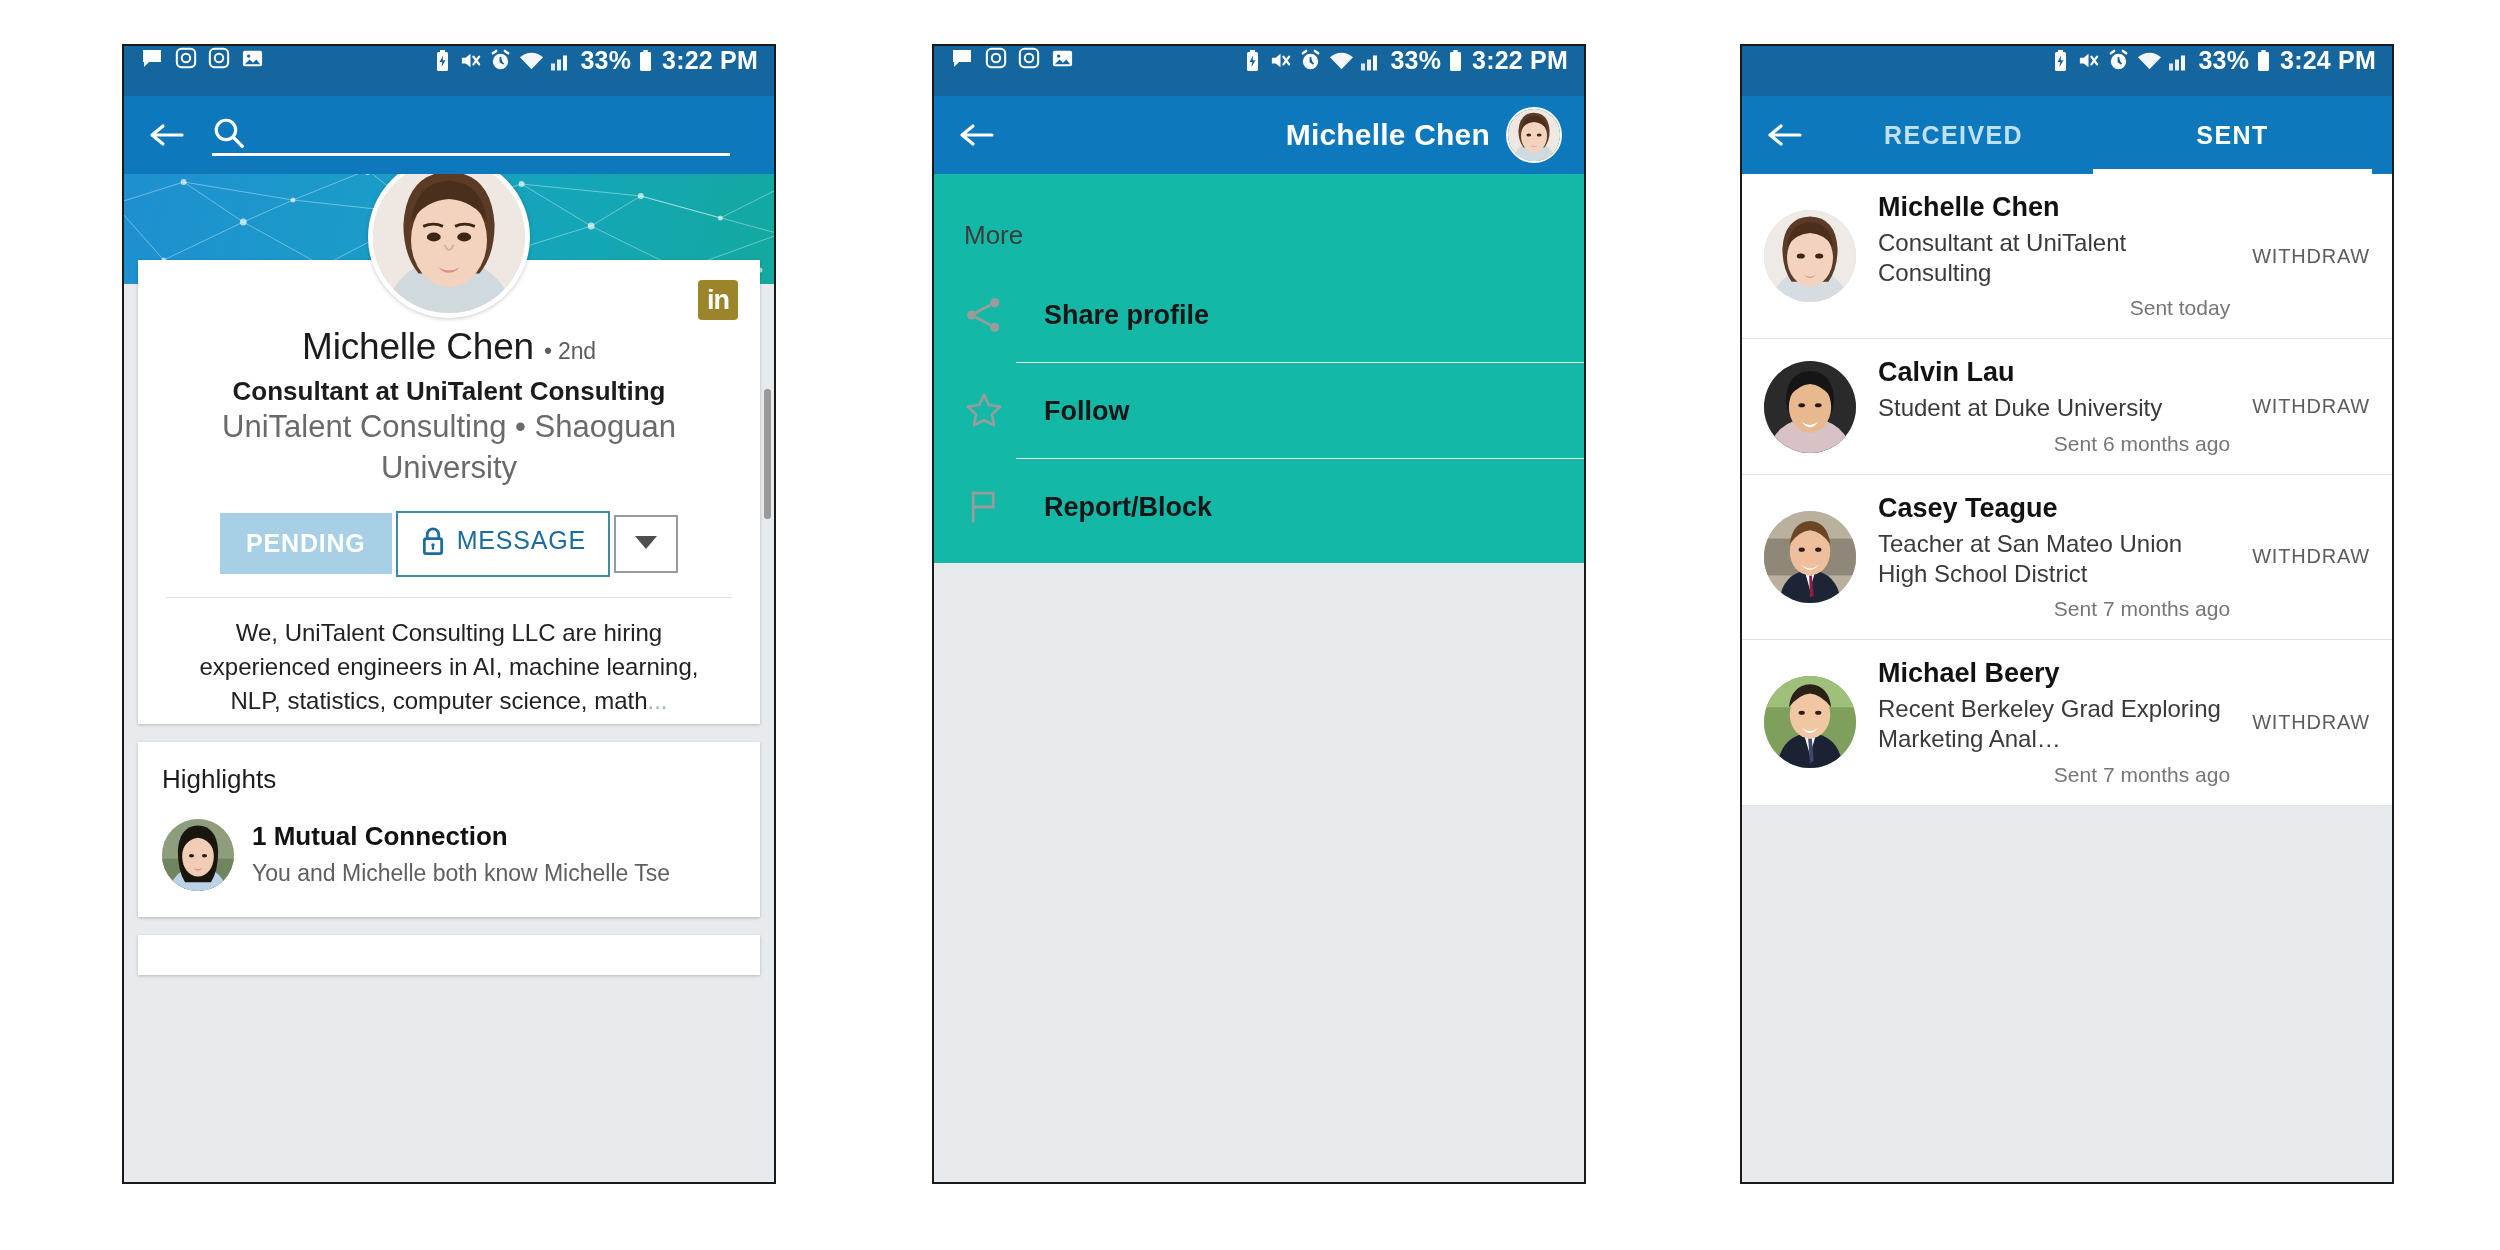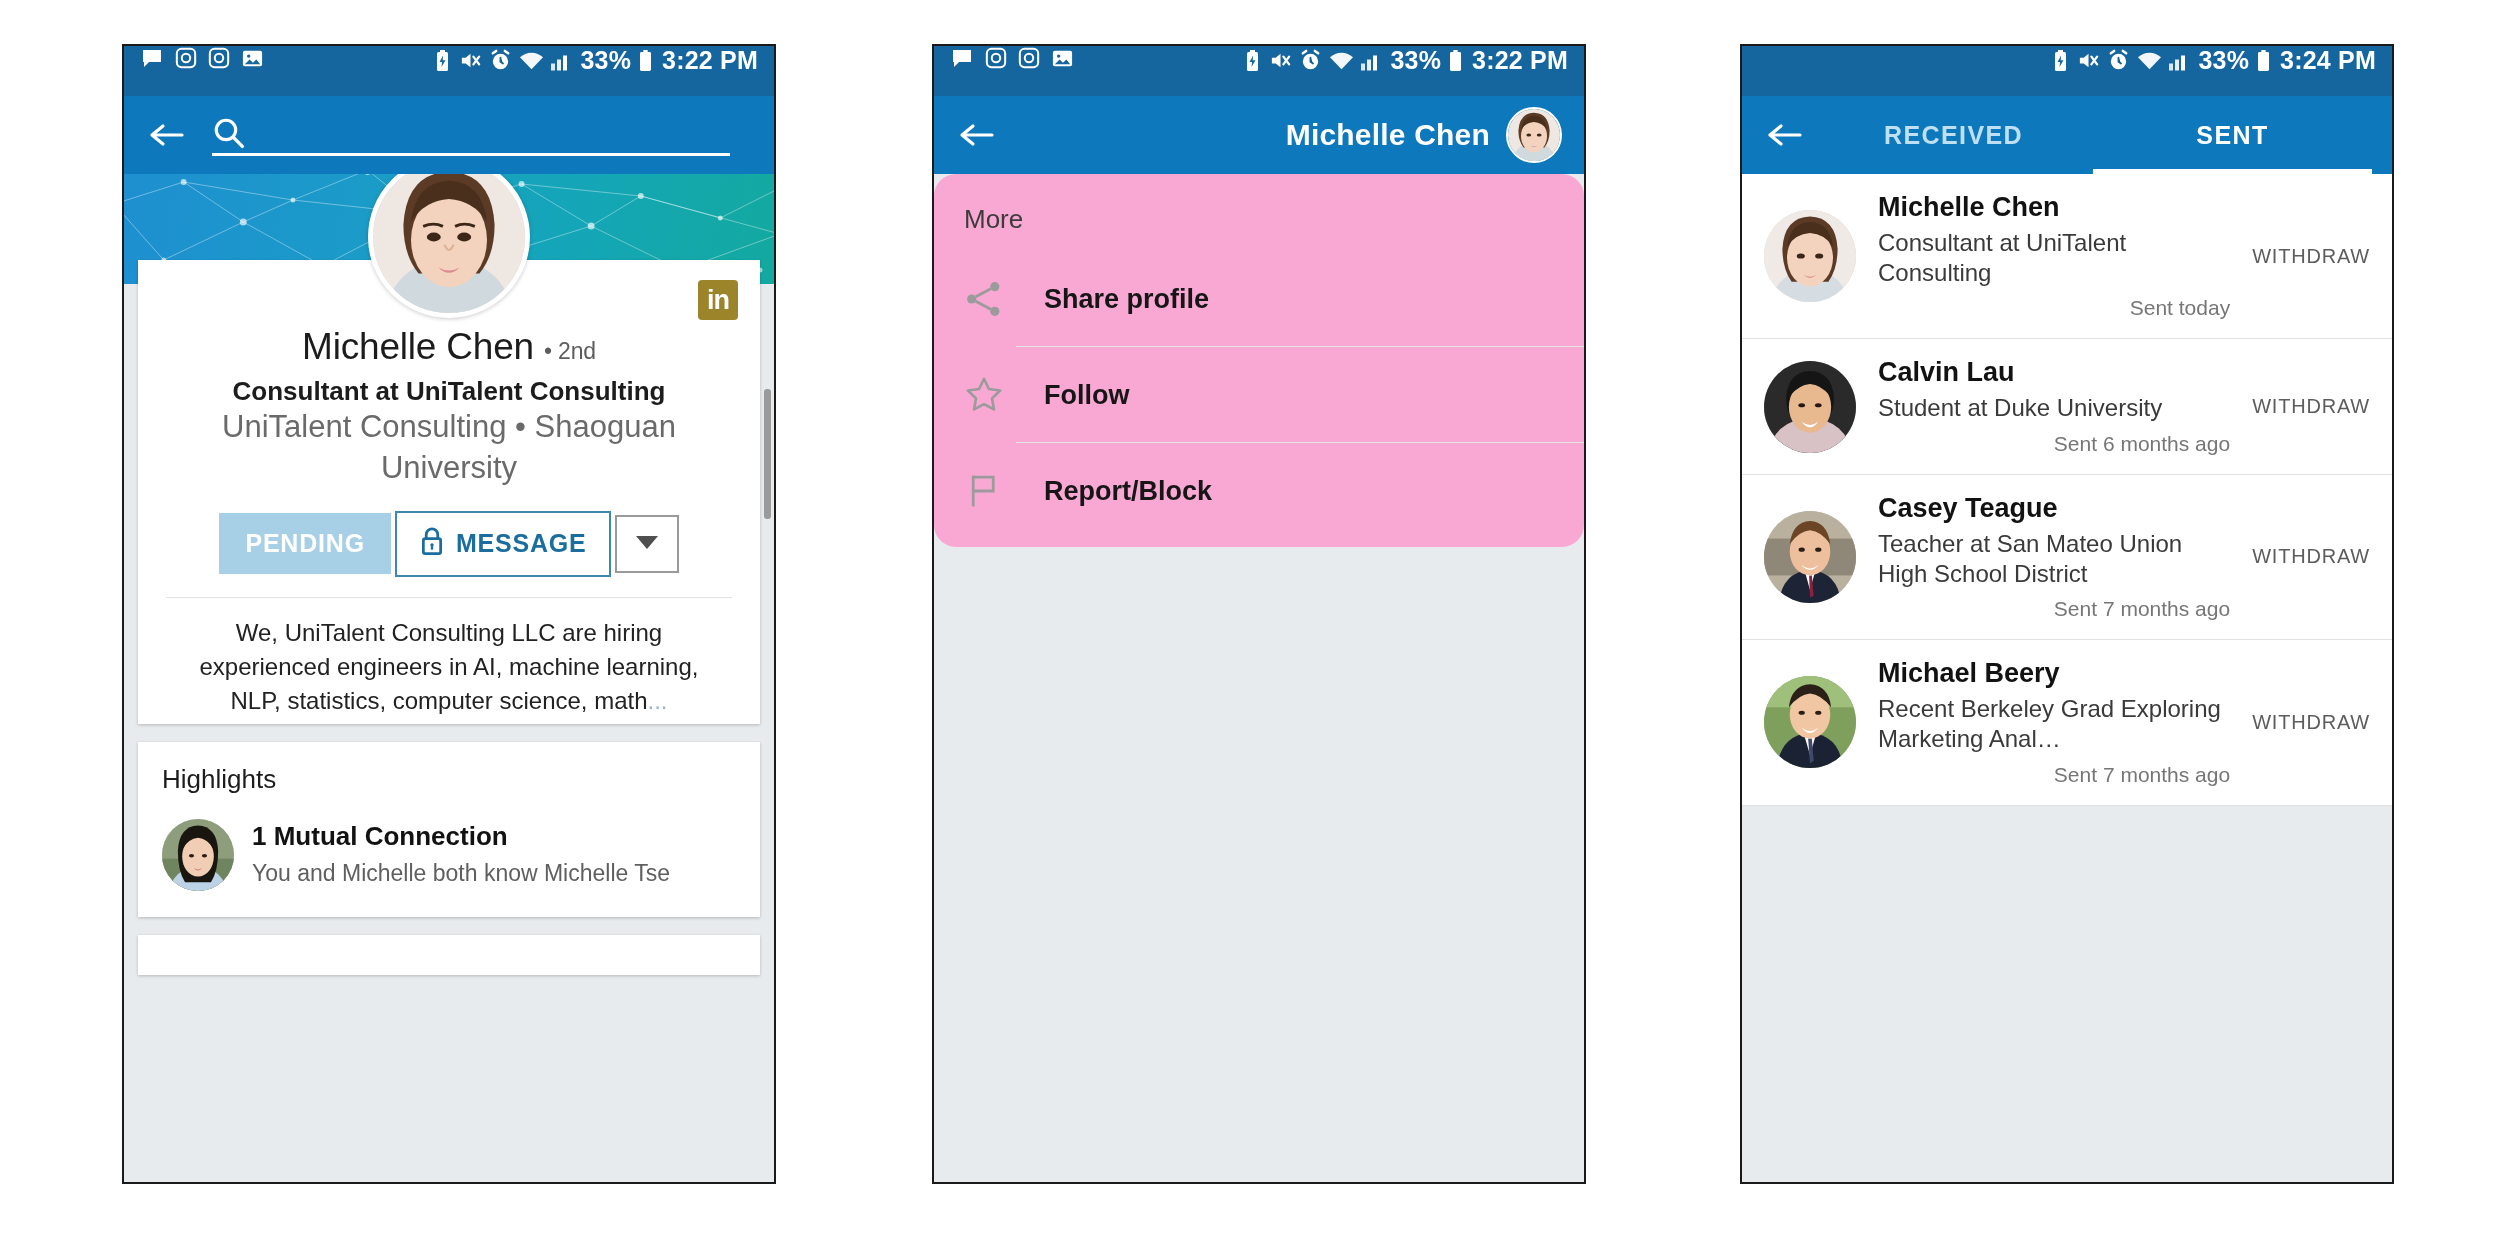--- a/index.html
+++ b/index.html
@@ -69,22 +69,22 @@
             font-weight:400;letter-spacing:-.2px;}
   .degree{font-size:23px;color:#5d5d5d;font-weight:400;}
   .headline{text-align:center;font-size:26px;color:#1c1c1c;margin-top:8px;font-weight:bold;}
   .subline{text-align:center;font-size:31px;color:#6a6a6a;margin-top:0;line-height:1.32;padding:0 18px;}
   .people-ico{display:inline-block;vertical-align:-3px;margin-left:4px;}
 
   .btnrow{display:flex;align-items:center;justify-content:center;gap:4px;margin-top:22px;padding:0 16px;}
   .btn-pending{background:#a7cfe6;color:#ffffff;font-size:25px;font-weight:bold;
                letter-spacing:.8px;padding:16px 26px;border:none;}
   .btn-message{background:#fff;border:2px solid #3e87ad;color:#1a6d9e;font-size:25px;
-               font-weight:bold;letter-spacing:.8px;padding:13px 22px;display:flex;
-               align-items:center;gap:11px;}
+               font-weight:normal;letter-spacing:.8px;padding:13px 22px;display:flex;
+               gap:11px;}
   .btn-caret{background:#fff;border:2px solid #9a9a9a;width:64px;height:58px;
              display:flex;align-items:center;justify-content:center;}
 
   .divider{height:1px;background:#e3e3e3;margin:20px 28px 0;}
 
   .summary{text-align:center;font-size:24px;color:#222;line-height:1.42;
            padding:18px 34px 6px;}
   .summary .more{color:#9fb4c4;}
 
   .card.highlights{margin-top:18px;padding:22px 24px 26px;}
@@ -95,21 +95,21 @@
   .hl-h{font-size:26px;font-weight:bold;color:#121212;}
   .hl-s{font-size:23px;color:#5f5f5f;margin-top:6px;line-height:1.32;}
 
   .card.stub{margin-top:18px;height:40px;}
 
   .scrollbar{position:absolute;right:3px;top:215px;width:7px;height:130px;
              background:#9a9a9a;border-radius:3px;z-index:6;}
 
   
   .p2body{height:1012px;background:#e8ebee;}
-  .menu-card{background:#f9a8d4;padding:0 0 8px;border-radius:22px;}
+  .menu-card{background:#14b8a6;padding:16px 0 8px;}
   .menu-title{font-size:26px;color:#3c3c3c;padding:30px 30px 16px;}
   .menu-item{display:flex;align-items:center;height:96px;padding-left:30px;position:relative;}
   .menu-ico{width:56px;display:flex;align-items:center;justify-content:flex-start;flex:0 0 auto;}
   .menu-label{font-size:27px;color:#161616;font-weight:bold;margin-left:24px;}
   .menu-sep{position:absolute;left:82px;right:0;bottom:0;height:1px;background:#e5e5e5;}
 
   
   .p3body{height:1012px;background:#e8ebee;}
   .invite-row{background:#fff;display:flex;align-items:center;padding:18px 0 18px 22px;
               border-bottom:1px solid #e1e1e1;box-sizing:border-box;}

